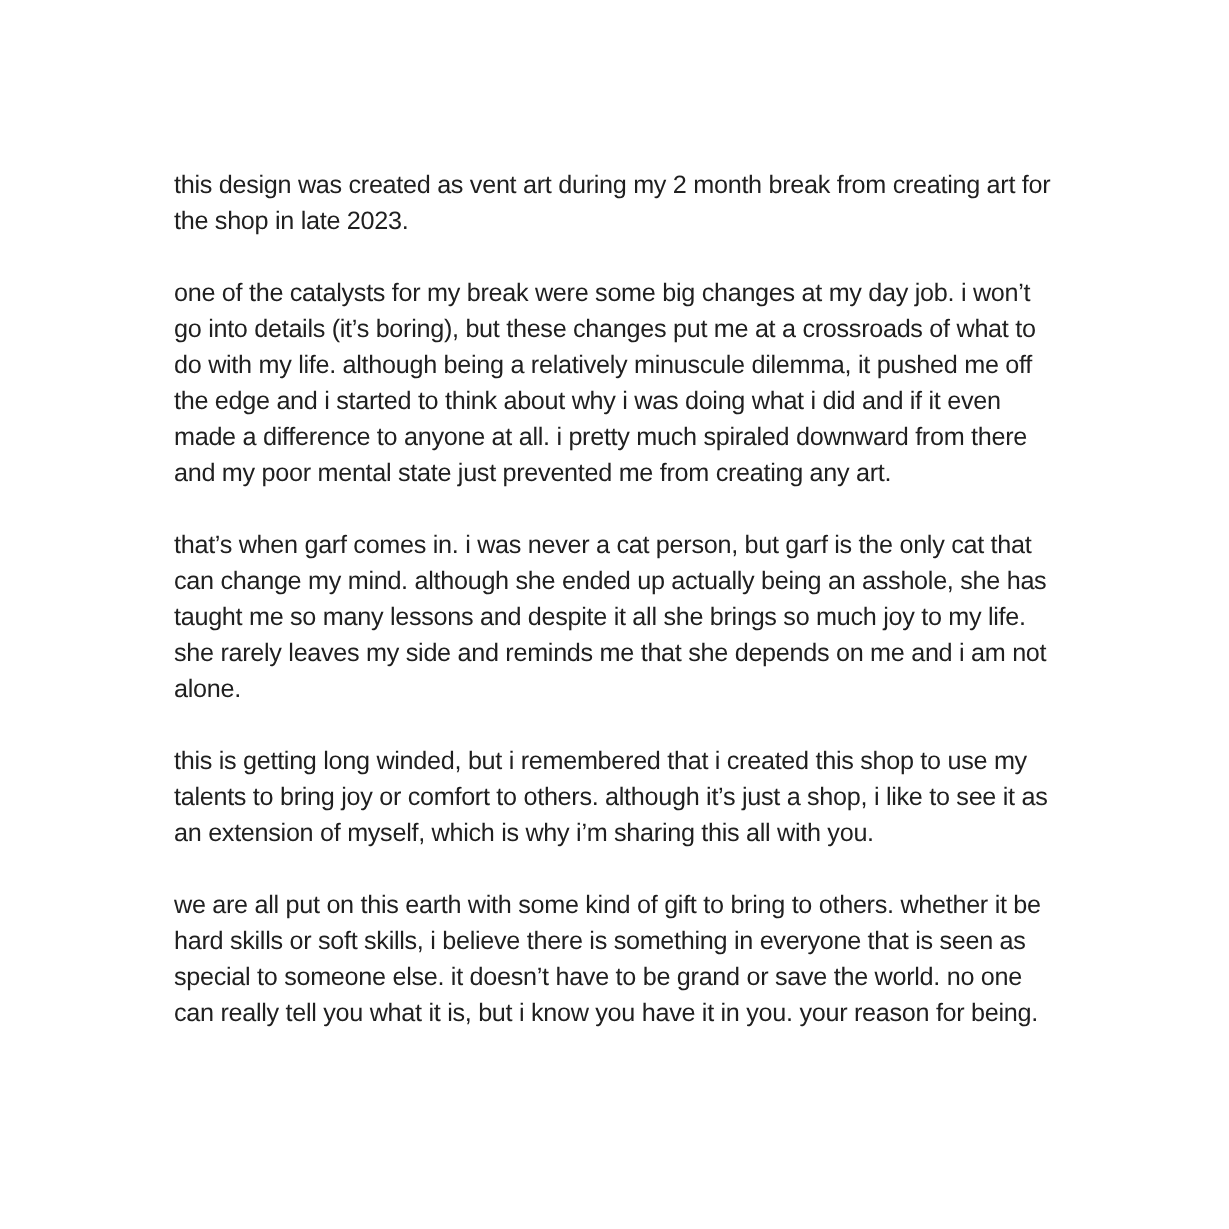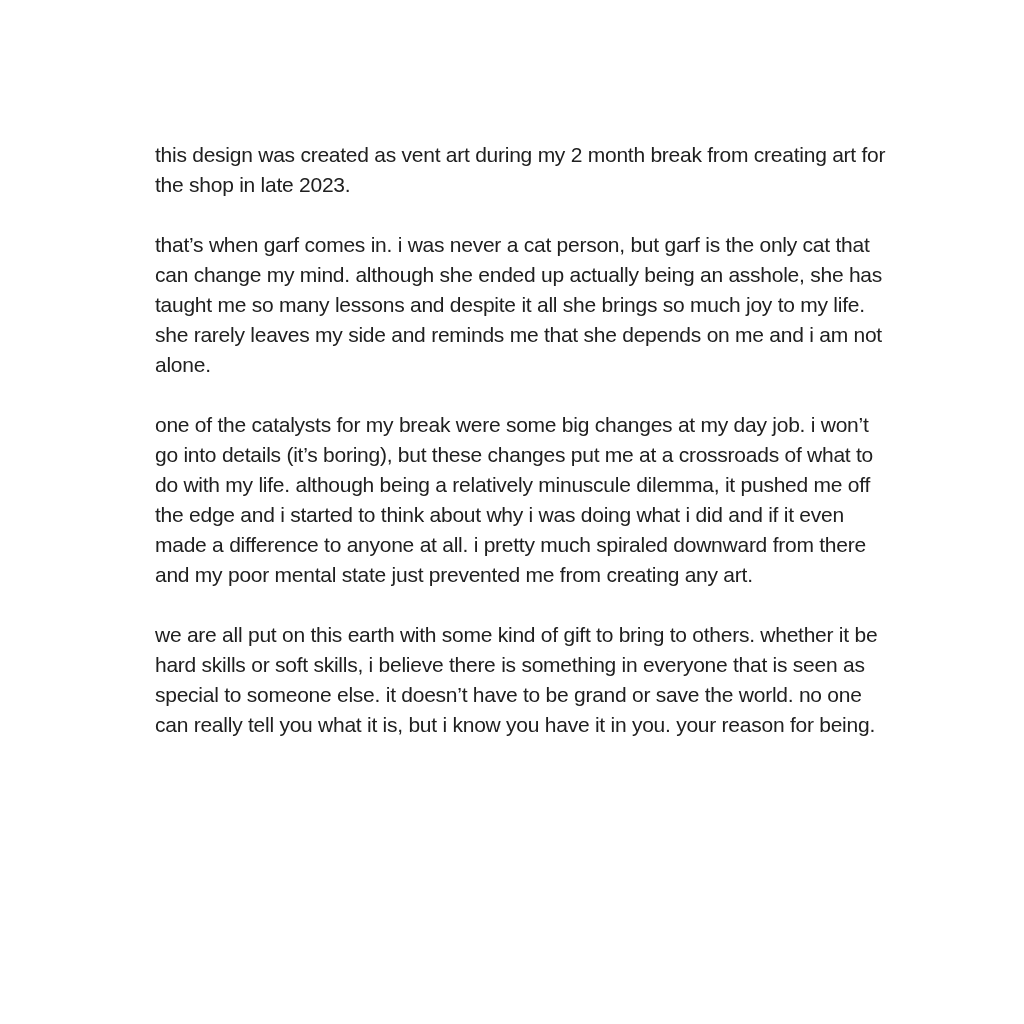--- a/index.html
+++ b/index.html
@@ -9,21 +9,21 @@
     }
     body {
       width: 1024px;
       height: 1024px;
       position: relative;
       overflow: hidden;
       font-family: "Liberation Sans", sans-serif;
     }
     .doc {
       position: absolute;
-      left: 155px;
+      left: 145px;
       top: 140px;
       width: 770px;
       color: #202020;
       font-size: 21px;
       line-height: 30px;
       letter-spacing: -0.25px;
       font-family: "Liberation Sans", sans-serif;
     }
     .para {
       margin: 0 0 30px 0;
@@ -32,28 +32,31 @@
     .para:last-child {
       margin-bottom: 17px;
     }
   </style>
 </head>
 <body>
 
 <div class="doc">
   <p class="para">this design was created as vent art during my 2 month break from creating art for
 the shop in late 2023.</p>
-  <p class="para">that’s when garf comes in. i was never a cat person, but garf is the only cat that
-can change my mind. although she ended up actually being an asshole, she has
-taught me so many lessons and despite it all she brings so much joy to my life.
-she rarely leaves my side and reminds me that she depends on me and i am not
-alone.</p>
   <p class="para">one of the catalysts for my break were some big changes at my day job. i won’t
 go into details (it’s boring), but these changes put me at a crossroads of what to
 do with my life. although being a relatively minuscule dilemma, it pushed me off
 the edge and i started to think about why i was doing what i did and if it even
 made a difference to anyone at all. i pretty much spiraled downward from there
 and my poor mental state just prevented me from creating any art.</p>
+  <p class="para">that’s when garf comes in. i was never a cat person, but garf is the only cat that
+can change my mind. although she ended up actually being an asshole, she has
+taught me so many lessons and despite it all she brings so much joy to my life.
+she rarely leaves my side and reminds me that she depends on me and i am not
+alone.</p>
+  <p class="para">this is getting long winded, but i remembered that i created this shop to use my
+talents to bring joy or comfort to others. although it’s just a shop, i like to see it as
+an extension of myself, which is why i’m sharing this all with you.</p>
   <p class="para">we are all put on this earth with some kind of gift to bring to others. whether it be
 hard skills or soft skills, i believe there is something in everyone that is seen as
 special to someone else. it doesn’t have to be grand or save the world. no one
 can really tell you what it is, but i know you have it in you. your reason for being.</p>
 </div>
 
 </body></html>

